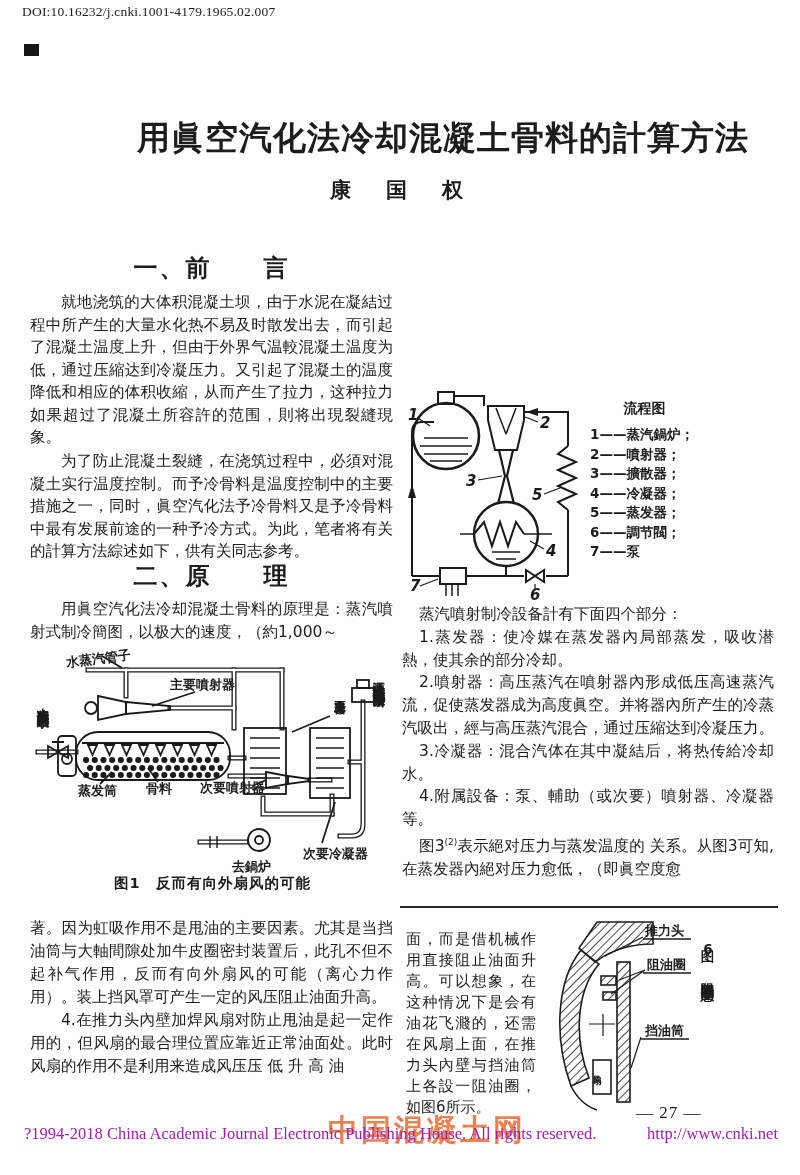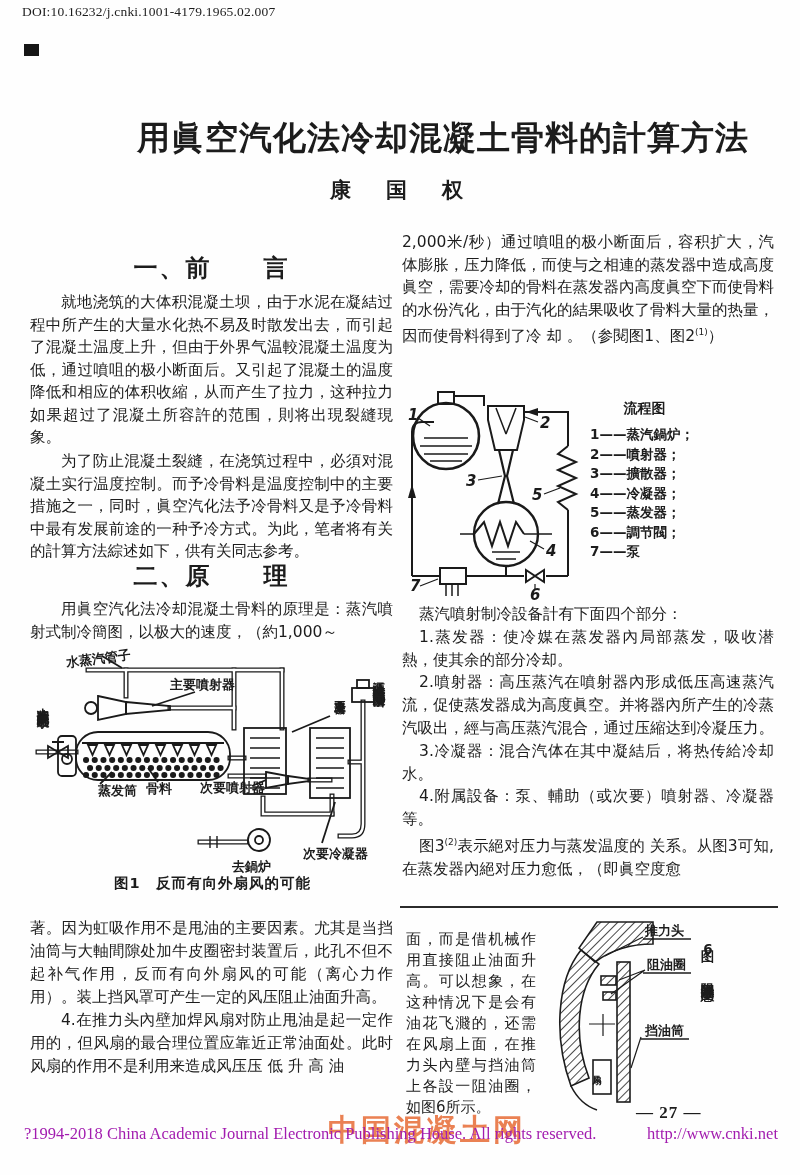--- a/index.html
+++ b/index.html
@@ -20,42 +20,42 @@
   .vtext{writing-mode:vertical-rl;text-orientation:upright;font-size:12.5px;line-height:14px;letter-spacing:1px;font-weight:bold;}
   .fig-label{font-size:13px;font-weight:bold;white-space:nowrap;}
   .fig-caption{font-size:14.5px;font-weight:bold;text-align:center;letter-spacing:1px;}
   .legend-title{font-size:14px;font-weight:bold;line-height:21px;}
   .legend-item{font-size:13.5px;font-weight:bold;line-height:19.5px;}
   .rule{background:#2b2b2b;height:2px;}
   .bl-text{font-size:15.5px;line-height:23px;text-align:justify;}
   .bl-text p{margin:0;}
   .br-text{font-size:15px;line-height:21px;text-align:justify;}
   .br-text p{margin:8px;}
-  .pagenum{font-family:"Liberation Serif",serif;font-size:17px;font-weight:bold;letter-spacing:1px;}
+  .pagenum{font-family:"Liberation Serif",serif;font-size:17px;font-weight:normal;letter-spacing:1px;}
   .footer{width:754px;display:flex;justify-content:space-between;
           font-family:"Liberation Serif",serif;font-size:16.5px;color:#a21caf;gap:8px;}
   .watermark{font-size:30px;font-weight:bold;color:#e8703c;opacity:.88;letter-spacing:3px;}
   svg{display:block;}
 </style>
 </head>
 <body>
 
 <div class="page">
 
   <div class="abs doi" style="left:22px;top:4px;">DOI:10.16232/j.cnki.1001-4179.1965.02.007</div>
 
   <div class="abs blk" style="left:24px;top:44px;width:15px;height:12px;"></div>
 
   <div class="abs title" style="left:0;top:116px;padding-left:43px;">用眞空汽化法冷却混凝土骨料的計算方法</div>
   <div class="abs author" style="left:0;top:176px;">康　国　权</div>
 
   <div class="abs col-head" style="left:30px;top:252px;width:363px;">一、前　　言</div>
 
   <div class="abs body-text" style="left:30px;top:291px;width:363px;">
-    <p class="ind2">就地浇筑的大体积混凝土坝，由于水泥在凝結过程中所产生的大量水化热不易及时散发出去，而引起了混凝土温度上升，但由于外界气温較混凝土温度为低，通过噴咀的极小断面后。又引起了混凝土的温度降低和相应的体积收縮，从而产生了拉力，这种拉力如果超过了混凝土所容許的范围，則将出現裂縫現象。</p>
+    <p class="ind2">就地浇筑的大体积混凝土坝，由于水泥在凝結过程中所产生的大量水化热不易及时散发出去，而引起了混凝土温度上升，但由于外界气温較混凝土温度为低，通过压縮达到冷凝压力。又引起了混凝土的温度降低和相应的体积收縮，从而产生了拉力，这种拉力如果超过了混凝土所容許的范围，則将出現裂縫現象。</p>
   </div>
   <div class="abs body-text" style="left:30px;top:450px;width:363px;">
     <p class="ind2">为了防止混凝土裂縫，在浇筑过程中，必須对混凝土实行温度控制。而予冷骨料是温度控制中的主要措施之一，同时，眞空汽化法予冷骨料又是予冷骨料中最有发展前途的一种予冷方式。为此，笔者将有关的計算方法綜述如下，供有关同志参考。</p>
   </div>
 
   <div class="abs col-head" style="left:30px;top:560px;width:363px;">二、原　　理</div>
 
   <div class="abs body-text" style="left:30px;top:598px;width:363px;">
     <p class="ind2">用眞空汽化法冷却混凝土骨料的原理是：蒸汽噴射式制冷簡图，以极大的速度，（約1,000～</p>
   </div>
@@ -144,35 +144,32 @@
         <line x1="128" y1="136" x2="118" y2="122"></line>
       <line x1="72" y1="10" x2="92" y2="22"></line>
     </g>
   </svg>
 
   <div class="abs fig-label" style="left:66px;top:650px;transform:rotate(-7deg);">水蒸汽管子</div>
   <div class="abs fig-label" style="left:170px;top:676px;">主要噴射器</div>
   <div class="abs vtext" style="left:333px;top:690px;font-size:11.5px;">主要冷凝器</div>
   <div class="abs vtext" style="left:36px;top:698px;">由冷却系統来的暖水</div>
   <div class="abs vtext" style="left:372px;top:672px;">通至冷水塔或噴水池的冷凝水出口</div>
-  <div class="abs fig-label" style="left:78px;top:782px;margin-left:20px;">蒸发筒</div>
+  <div class="abs fig-label" style="left:78px;top:782px;">蒸发筒</div>
   <div class="abs fig-label" style="left:146px;top:780px;">骨料</div>
   <div class="abs fig-label" style="left:200px;top:779px;">次要噴射器</div>
   <div class="abs fig-label" style="left:303px;top:845px;">次要冷凝器</div>
   <div class="abs fig-label" style="left:232px;top:858px;">去鍋炉</div>
   <div class="abs fig-caption" style="left:30px;top:874px;width:365px;">图1　反而有向外扇风的可能</div>
 
   <div class="abs bl-text" style="left:30px;top:917px;width:363px;">
     <p>著。因为虹吸作用不是甩油的主要因素。尤其是当挡油筒与大軸間隙处加牛皮圈密封装置后，此孔不但不起补气作用，反而有向外扇风的可能（离心力作用）。装上挡风罩可产生一定的风压阻止油面升高。</p>
     <p class="ind2">4.在推力头內壁加焊风扇对防止甩油是起一定作用的，但风扇的最合理位置应靠近正常油面处。此时风扇的作用不是利用来造成风压压 低 升 高 油</p>
   </div>
 
-  <div class="abs body-text" style="left:402px;top:231px;width:372px;">
-    <p><span>2,000米/秒）通过噴咀的极小断面后，容积扩大，汽体膨胀，压力降低，而使与之相連的蒸发器中造成高度眞空，需要冷却的骨料在蒸发器內高度眞空下而使骨料的水份汽化，由于汽化的結果吸收了骨料大量的热量，因而使骨料得到了冷 却 。（参閱图1、图2</span><sup>(1)</sup><span>）</span></p>
-  </div>
 
   <svg class="abs" style="left:404px;top:388px;" width="182" height="214" viewBox="0 0 182 214">
     <g stroke="#1a1a1a" fill="none" stroke-width="2">
 
       <circle cx="42" cy="48" r="33" stroke-width="2.6"></circle>
       <rect x="34" y="4" width="16" height="12"></rect>
       <path d="M20,50 H64 M16,58 H68 M20,66 H64 M26,73 H58" stroke-width="1.5"></path>
 
       <path d="M50,8 H80 V18"></path>
 

